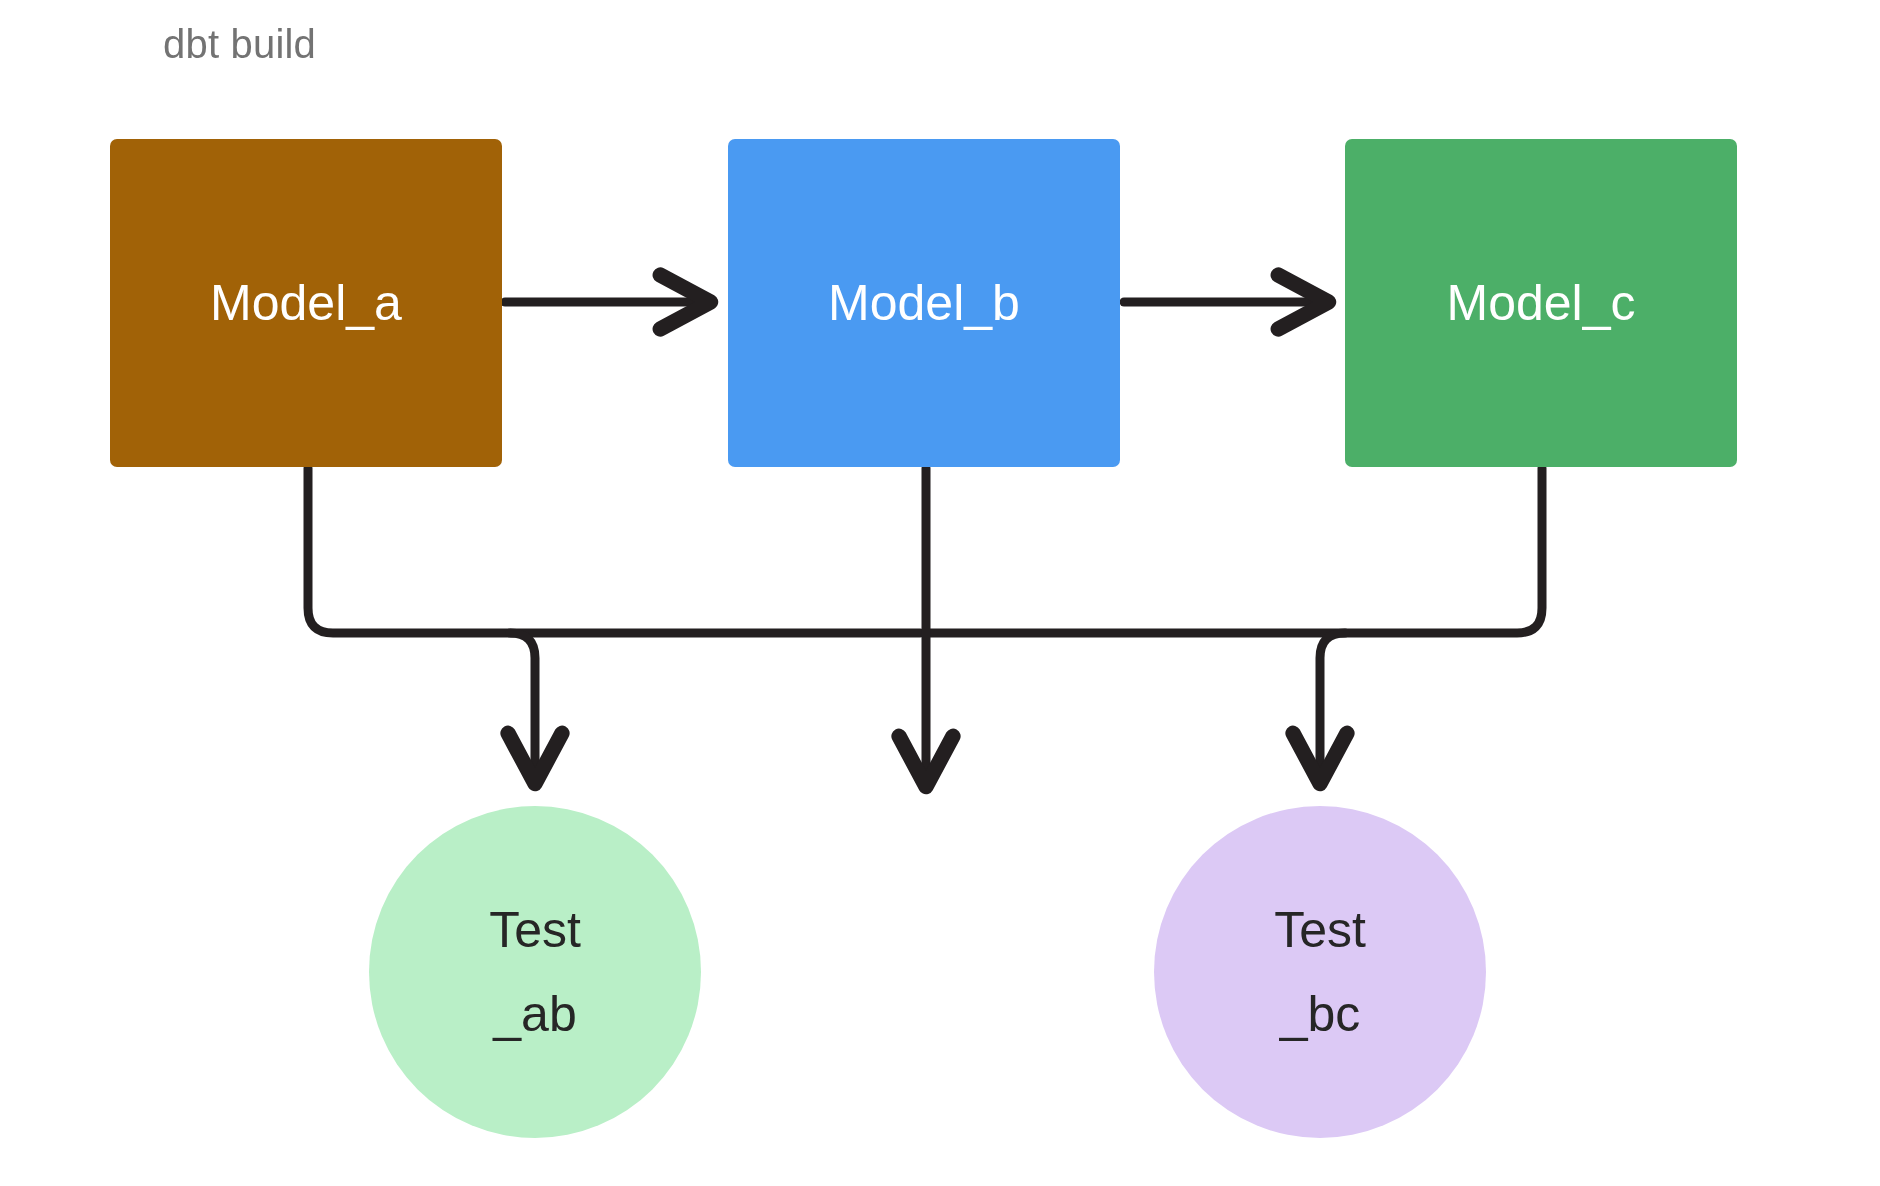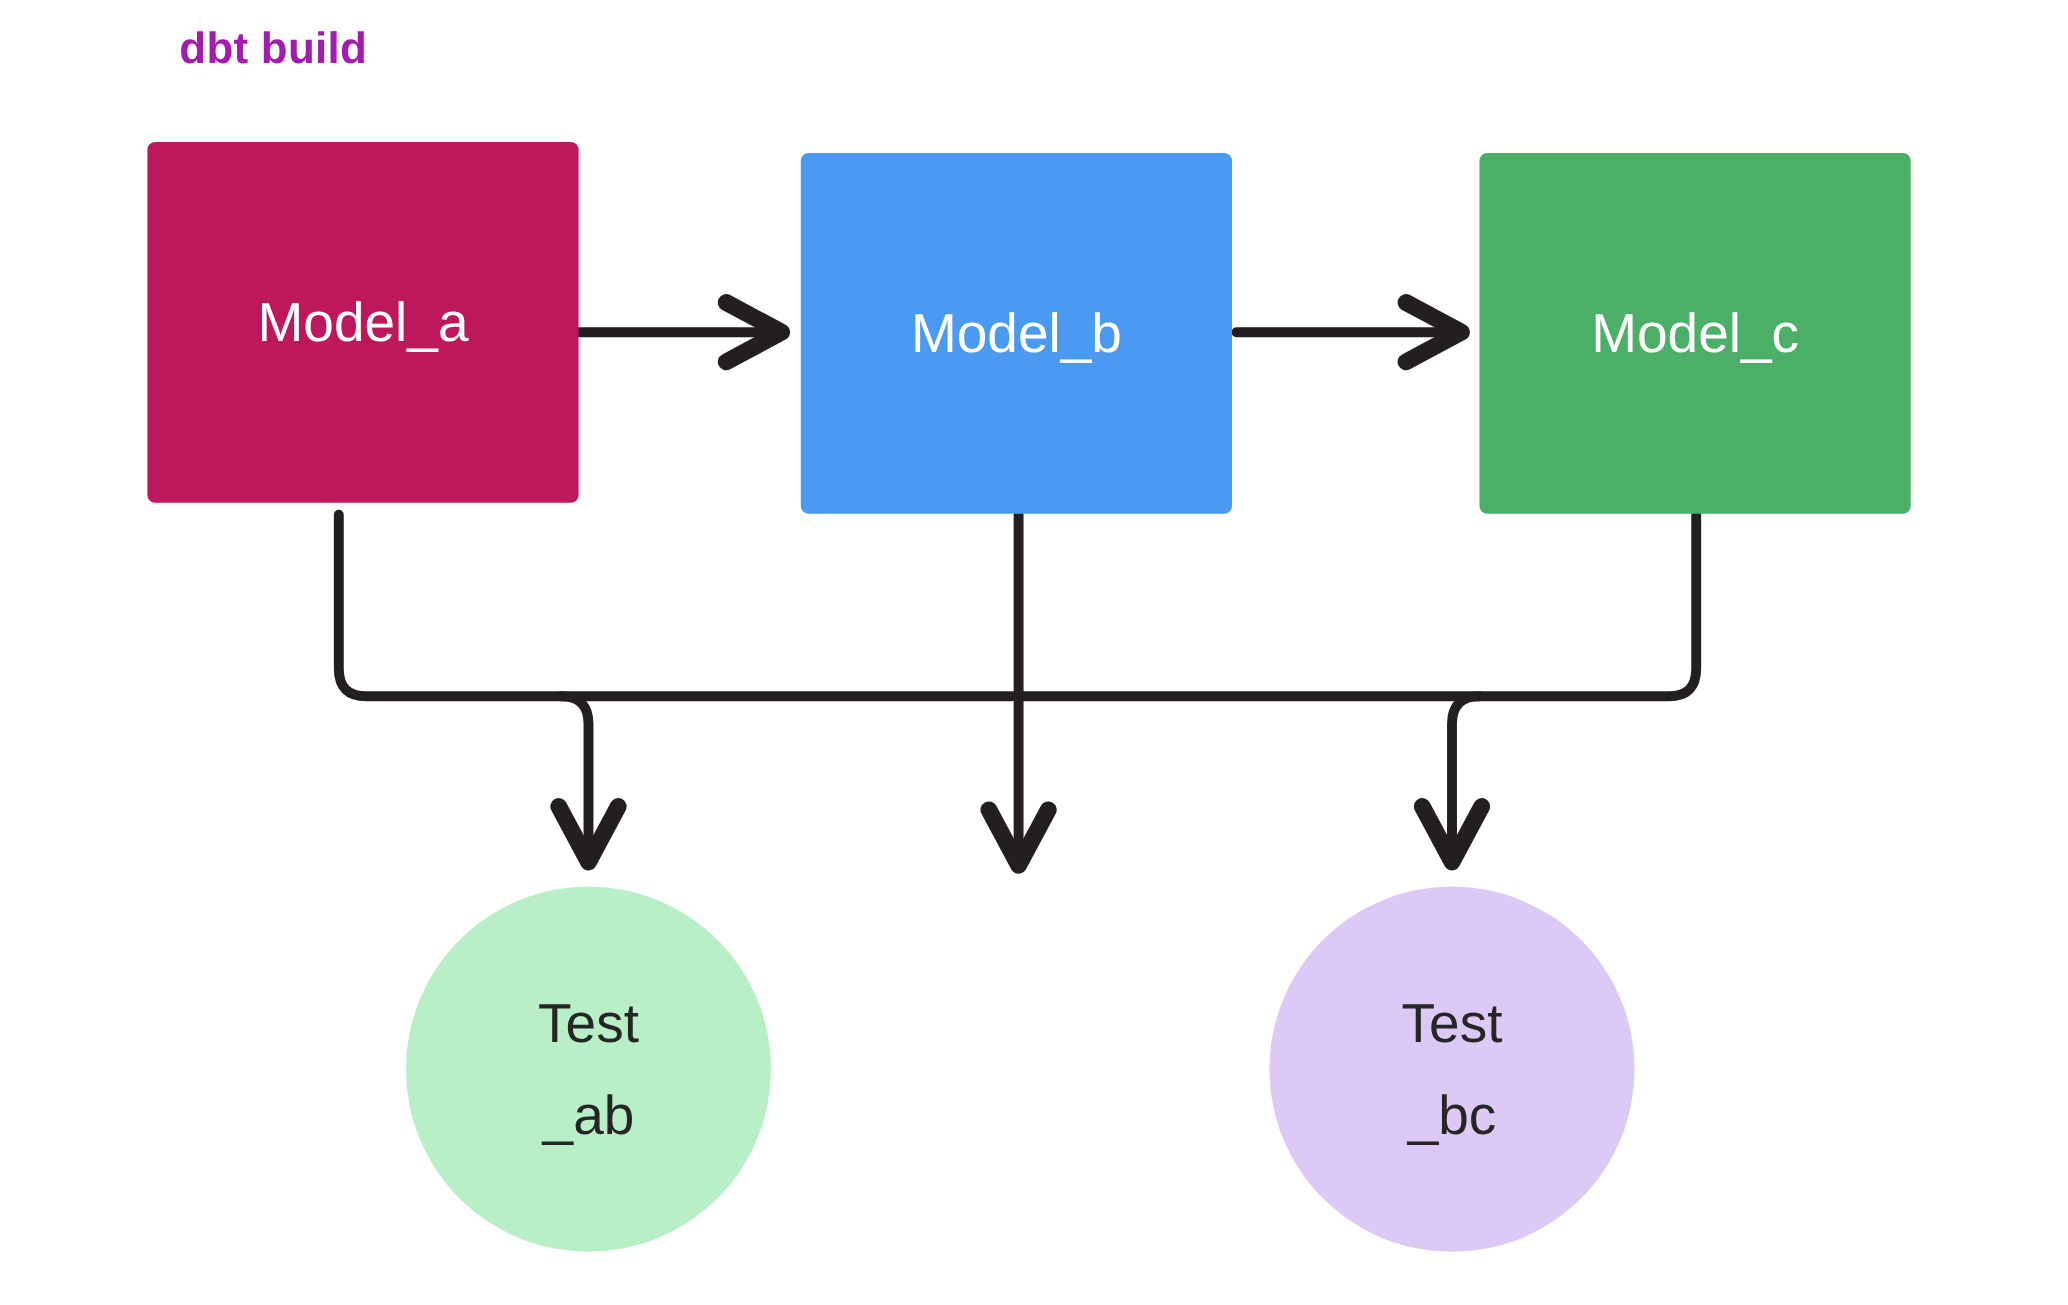--- a/index.html
+++ b/index.html
@@ -23,22 +23,22 @@
     top: 0;
     width: 1880px;
     height: 1186px;
   }
   .title {
     position: absolute;
     left: 163px;
     top: 18px;
     font-size: 40px;
     line-height: 52px;
-    color: #a21caf;
-    font-weight: 700;
+    color: #737373;
+    font-weight: 400;
     white-space: nowrap;
     letter-spacing: 0.2px;
   }
   .node-box {
     position: absolute;
     width: 392px;
     height: 328px;
     border-radius: 7px;
     display: flex;
     align-items: center;
@@ -62,21 +62,21 @@
     justify-content: center;
     box-sizing: border-box;
   }
   .node-circle .node-label {
     font-size: 50px;
     line-height: 84px;
     color: #262626;
     text-align: center;
     white-space: pre-line;
   }
-  #box-a { left: 110px; top: 129px; background: #be185d; margin-left: 24px; }
+  #box-a { left: 110px; top: 139px; background: #a16207; }
   #box-b { left: 728px; top: 139px; background: #4a9af2; }
   #box-c { left: 1345px; top: 139px; background: #4caf68; }
   #circle-ab { left: 369px; top: 806px; background: #b9efc7; }
   #circle-b  { left: 762px; top: 809px; background: #f8e4a5; }
   #circle-bc { left: 1154px; top: 806px; background: #dcc9f5; }
 </style>
 </head>
 <body>
 
 <div id="canvas">

